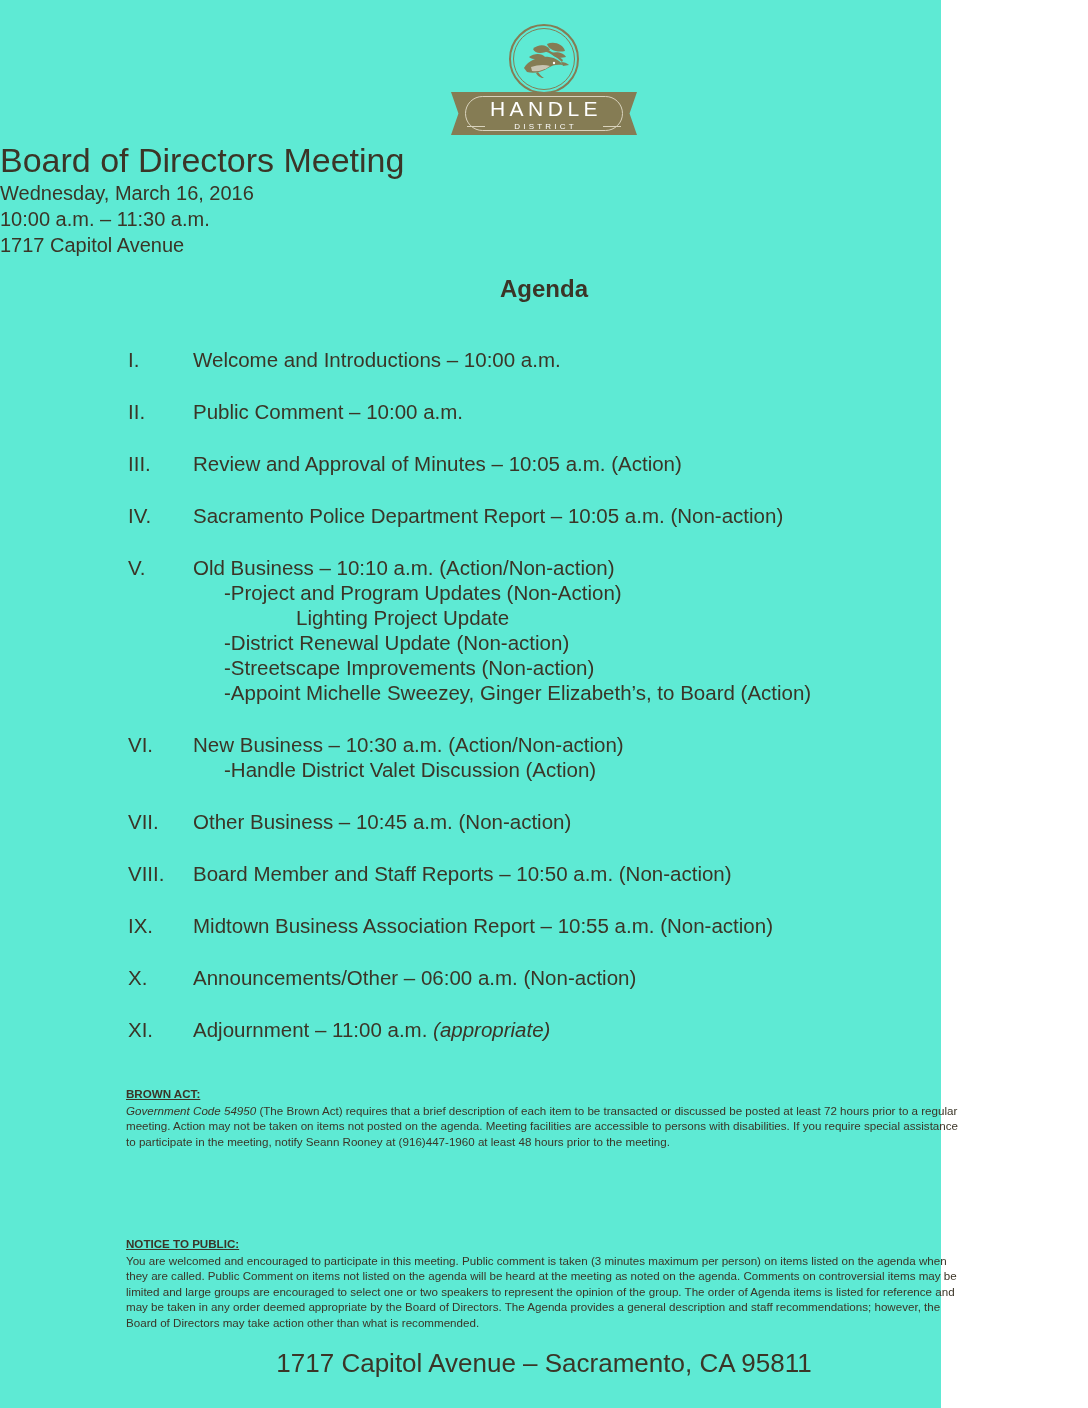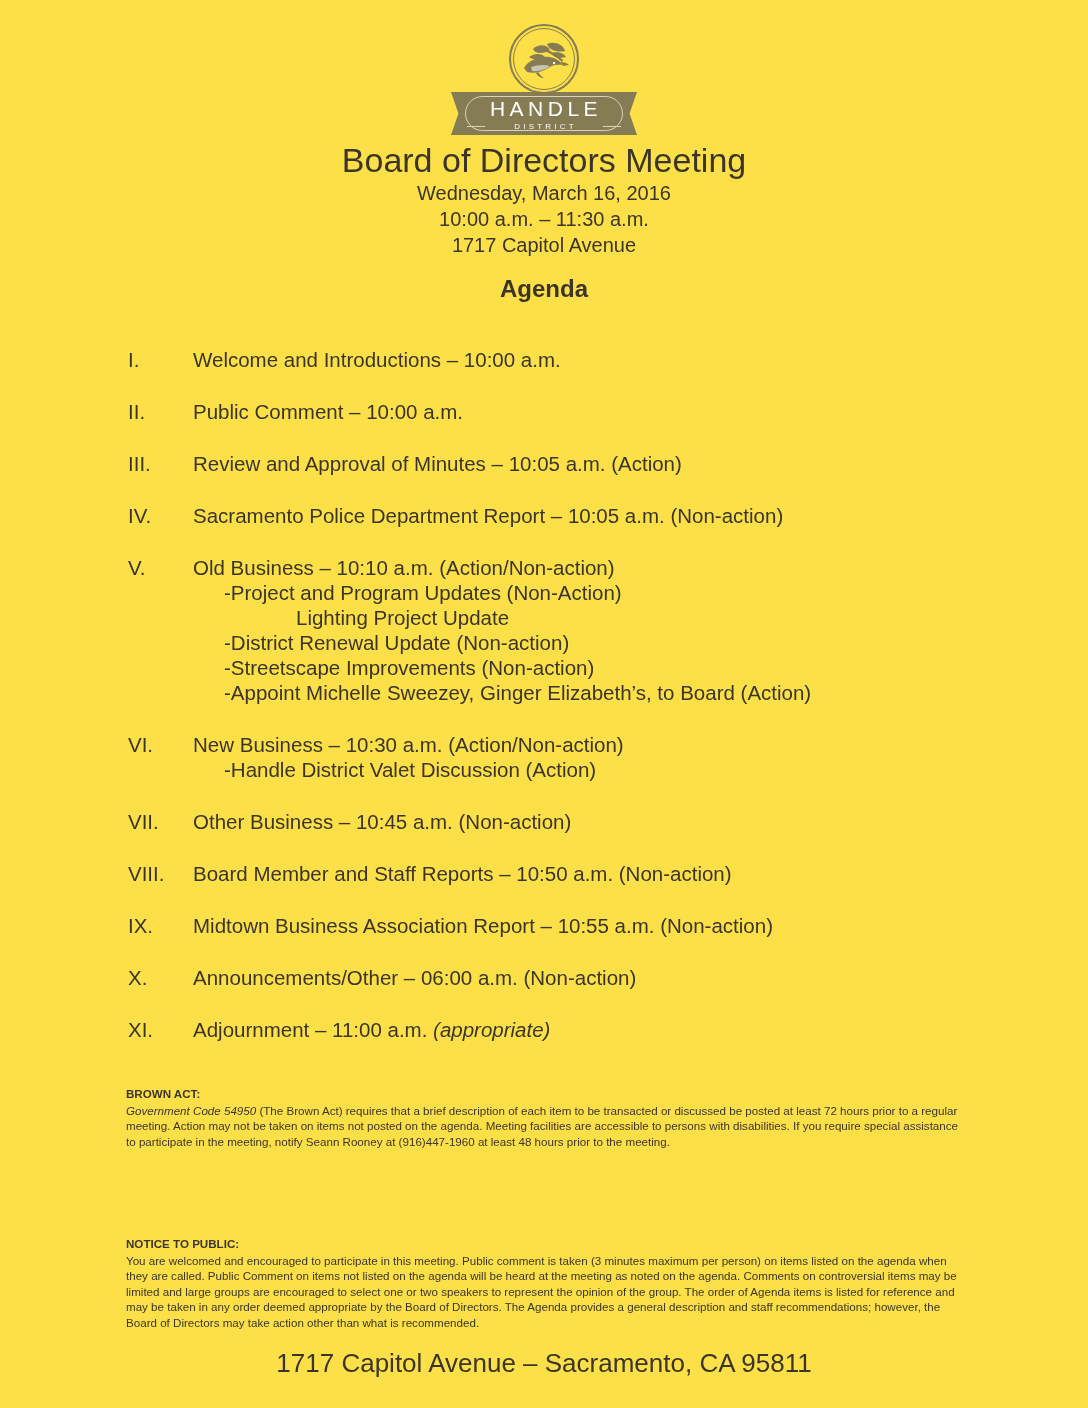--- a/index.html
+++ b/index.html
@@ -10,23 +10,23 @@
   body {
     width: 1088px;
     height: 1408px;
     position: relative;
     font-family: "Liberation Sans", sans-serif;
     color: #3b3527;
     overflow: hidden;
   }
   .page {
     position: relative;
-    width: 1088px;
+    width: 941px;
     height: 1408px;
-    background: #fde047;
+    background: #5eead4;
   }
 
   
   .logo-wrap {
     position: absolute;
     top: 22px;
     left: 0;
     width: 1088px;
     display: flex;
     flex-direction: column;
@@ -89,21 +89,20 @@
   }
   .banner-rule-l { left: 16px; }
   .banner-rule-r { right: 16px; }
 
   
   .header-block {
     position: absolute;
     top: 140px;
     left: 0;
     width: 1088px;
-    text-align: center;
   }
   .doc-title {
     font-size: 34px;
     line-height: 40px;
     font-weight: 400;
     color: #3b3527;
     letter-spacing: 0px;
   }
   .doc-sub {
     font-size: 20px;
@@ -163,20 +162,21 @@
     left: 126px;
     width: 835px;
     font-size: 11.6px;
     line-height: 15.6px;
     color: #3b3527;
   }
   .fp-brown { top: 1086px; }
   .fp-notice { top: 1236px; }
   .fp-title {
     font-weight: bold;
+    text-decoration: underline;
     margin-bottom: 1px;
     display: inline-block;
   }
   .fp-body { display: block; text-align: left; }
   .fp-body .ital { font-style: italic; }
 
   
   .footer {
     position: absolute;
     top: 1348px;

